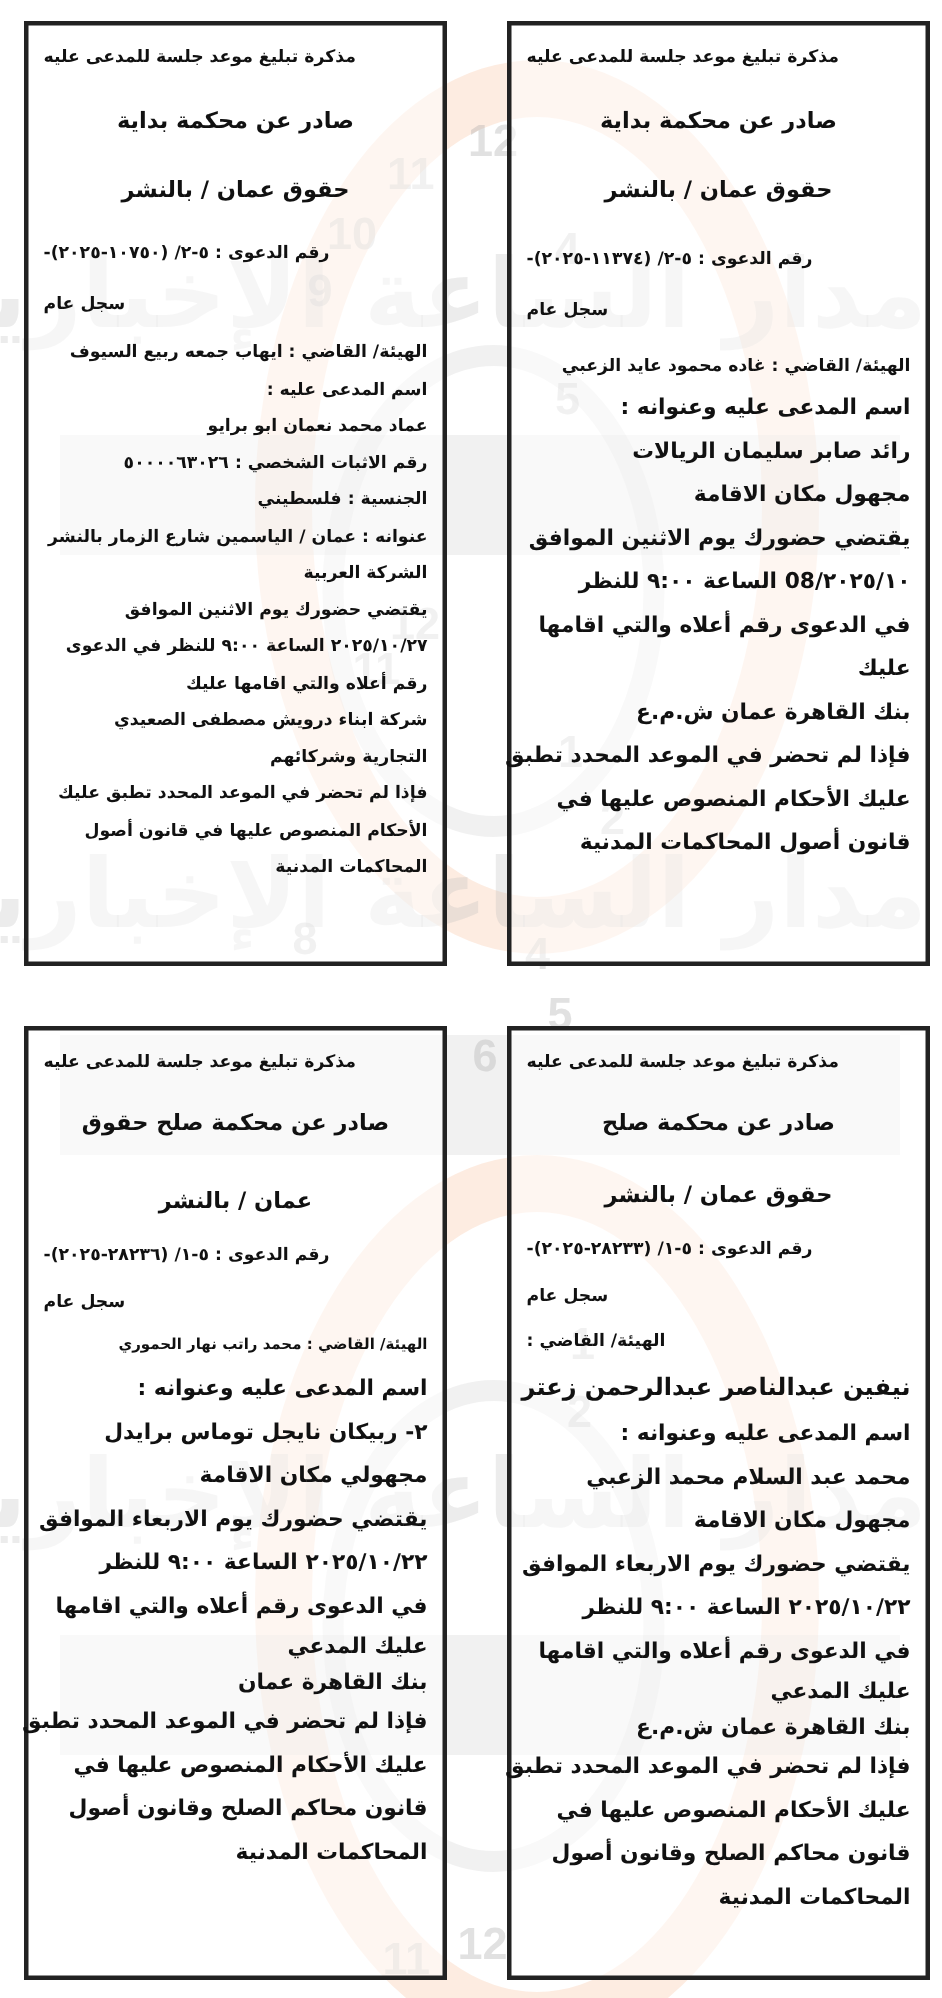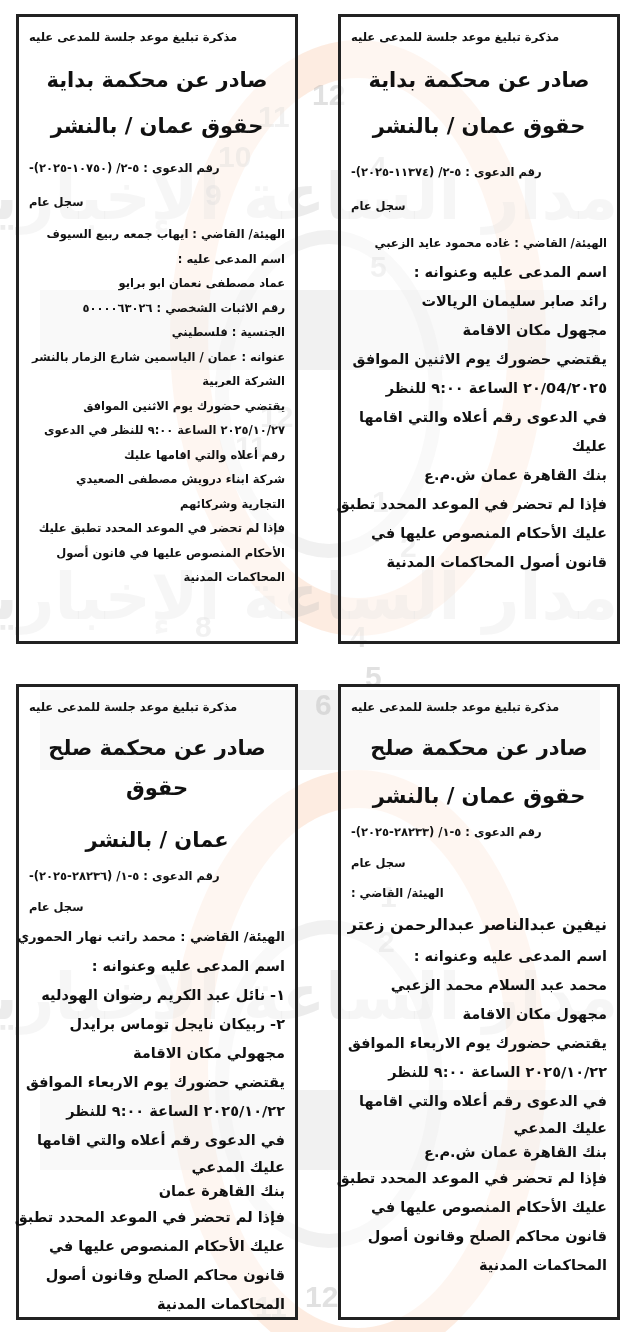--- a/index.html
+++ b/index.html
@@ -30,21 +30,21 @@
     .wm-bar { position: absolute; background: rgba(190,190,190,0.22); }
 
     .notice {
       position: absolute; box-sizing: border-box;
       border: 3px solid #222;
       background: rgba(255,255,255,0.55);
       direction: rtl; text-align: right;
       padding: 6px 10px 0 10px;
     }
     .n-header { text-align: left; font-size: 11.5px; font-weight: bold; margin: 3px 0 0 0; height: 22px; line-height: 22px; }
-    .n-title { text-align: center; font-size: 21px; font-weight: bold; line-height: 40px; }
+    .n-title { text-align: center; font-size: 15px; font-weight: bold; line-height: 40px; }
     .n-case { font-size: 11.5px; font-weight: bold; text-align: left; line-height: 32px; }
     .n-reg { text-align: left; font-size: 11.5px; font-weight: bold; line-height: 36px; }
     .n-line { font-size: 11.5px; font-weight: bold; line-height: 24.5px; white-space: nowrap; }
     .big .n-line { font-size: 14.5px; line-height: 29px; }
     .n-line.center { text-align: left; }
     .n-line.short { line-height: 24px; }
   </style>
 </head>
 <body>
 
@@ -85,38 +85,38 @@
   <div class="n-header">مذكرة تبليغ موعد جلسة للمدعى عليه</div>
   <div class="n-title" style="margin-top:12px;">صادر عن محكمة بداية</div>
   <div class="n-title" style="margin-top:6px;">حقوق عمان / بالنشر</div>
   <div class="n-case" style="margin-top:10px;">رقم الدعوى : ٥-٢/ (١١٣٧٤-٢٠٢٥)-</div>
   <div class="n-reg">سجل عام</div>
   <div class="n-line" style="font-size:11.5px;line-height:30px;margin-top:4px;">الهيئة/ القاضي : غاده محمود عايد الزعبي</div>
   <div class="n-line">اسم المدعى عليه وعنوانه :</div>
   <div class="n-line">رائد صابر سليمان الريالات</div>
   <div class="n-line">مجهول مكان الاقامة</div>
   <div class="n-line">يقتضي حضورك يوم الاثنين الموافق</div>
-  <div class="n-line">٢٠٢٥/04/٢٠ الساعة ٩:٠٠ للنظر</div>
+  <div class="n-line">٢٠٢٥/١٠/08 الساعة ٩:٠٠ للنظر</div>
   <div class="n-line">في الدعوى رقم أعلاه والتي اقامها</div>
   <div class="n-line">عليك</div>
   <div class="n-line">بنك القاهرة عمان ش.م.ع</div>
   <div class="n-line">فإذا لم تحضر في الموعد المحدد تطبق</div>
   <div class="n-line">عليك الأحكام المنصوص عليها في</div>
   <div class="n-line">قانون أصول المحاكمات المدنية</div>
 </div>
 
 <div class="notice" style="left:16px;top:14px;width:282px;height:630px;">
   <div class="n-header">مذكرة تبليغ موعد جلسة للمدعى عليه</div>
   <div class="n-title" style="margin-top:12px;">صادر عن محكمة بداية</div>
   <div class="n-title" style="margin-top:6px;">حقوق عمان / بالنشر</div>
   <div class="n-case" style="margin-top:6px;">رقم الدعوى : ٥-٢/ (١٠٧٥٠-٢٠٢٥)-</div>
   <div class="n-reg">سجل عام</div>
   <div class="n-line" style="margin-top:2px;">الهيئة/ القاضي : ايهاب جمعه ربيع السيوف</div>
   <div class="n-line">اسم المدعى عليه :</div>
-  <div class="n-line">عماد مصطفى نعمان ابو برايو</div>
+  <div class="n-line">عماد محمد نعمان ابو برايو</div>
   <div class="n-line">رقم الاثبات الشخصي : ٥٠٠٠٠٦٣٠٢٦</div>
   <div class="n-line">الجنسية : فلسطيني</div>
   <div class="n-line">عنوانه : عمان / الياسمين شارع الزمار بالنشر</div>
   <div class="n-line">الشركة العربية</div>
   <div class="n-line">يقتضي حضورك يوم الاثنين الموافق</div>
   <div class="n-line">٢٠٢٥/١٠/٢٧ الساعة ٩:٠٠ للنظر في الدعوى</div>
   <div class="n-line">رقم أعلاه والتي اقامها عليك</div>
   <div class="n-line">شركة ابناء درويش مصطفى الصعيدي</div>
   <div class="n-line">التجارية وشركائهم</div>
   <div class="n-line">فإذا لم تحضر في الموعد المحدد تطبق عليك</div>
@@ -145,23 +145,22 @@
   <div class="n-line">قانون محاكم الصلح وقانون أصول</div>
   <div class="n-line">المحاكمات المدنية</div>
 </div>
 
 <div class="notice big" style="left:16px;top:684px;width:282px;height:636px;">
   <div class="n-header">مذكرة تبليغ موعد جلسة للمدعى عليه</div>
   <div class="n-title" style="margin-top:10px;">صادر عن محكمة صلح حقوق</div>
   <div class="n-title" style="margin-top:12px;">عمان / بالنشر</div>
   <div class="n-case" style="margin-top:0px;">رقم الدعوى : ٥-١/ (٢٨٢٣٦-٢٠٢٥)-</div>
   <div class="n-reg" style="line-height:30px;">سجل عام</div>
-  <div class="n-line" style="font-size:13px;line-height:30px;">الهيئة/ القاضي : محمد راتب نهار الحموري</div>
+  <div class="n-line" style="font-size:10px;line-height:30px;">الهيئة/ القاضي : محمد راتب نهار الحموري</div>
   <div class="n-line">اسم المدعى عليه وعنوانه :</div>
-  <div class="n-line">١- نائل عبد الكريم رضوان الهودليه</div>
   <div class="n-line">٢- ربيكان نايجل توماس برايدل</div>
   <div class="n-line">مجهولي مكان الاقامة</div>
   <div class="n-line">يقتضي حضورك يوم الاربعاء الموافق</div>
   <div class="n-line">٢٠٢٥/١٠/٢٢ الساعة ٩:٠٠ للنظر</div>
   <div class="n-line">في الدعوى رقم أعلاه والتي اقامها</div>
   <div class="n-line short">عليك المدعي</div>
   <div class="n-line short">بنك القاهرة عمان</div>
   <div class="n-line">فإذا لم تحضر في الموعد المحدد تطبق</div>
   <div class="n-line">عليك الأحكام المنصوص عليها في</div>
   <div class="n-line">قانون محاكم الصلح وقانون أصول</div>

